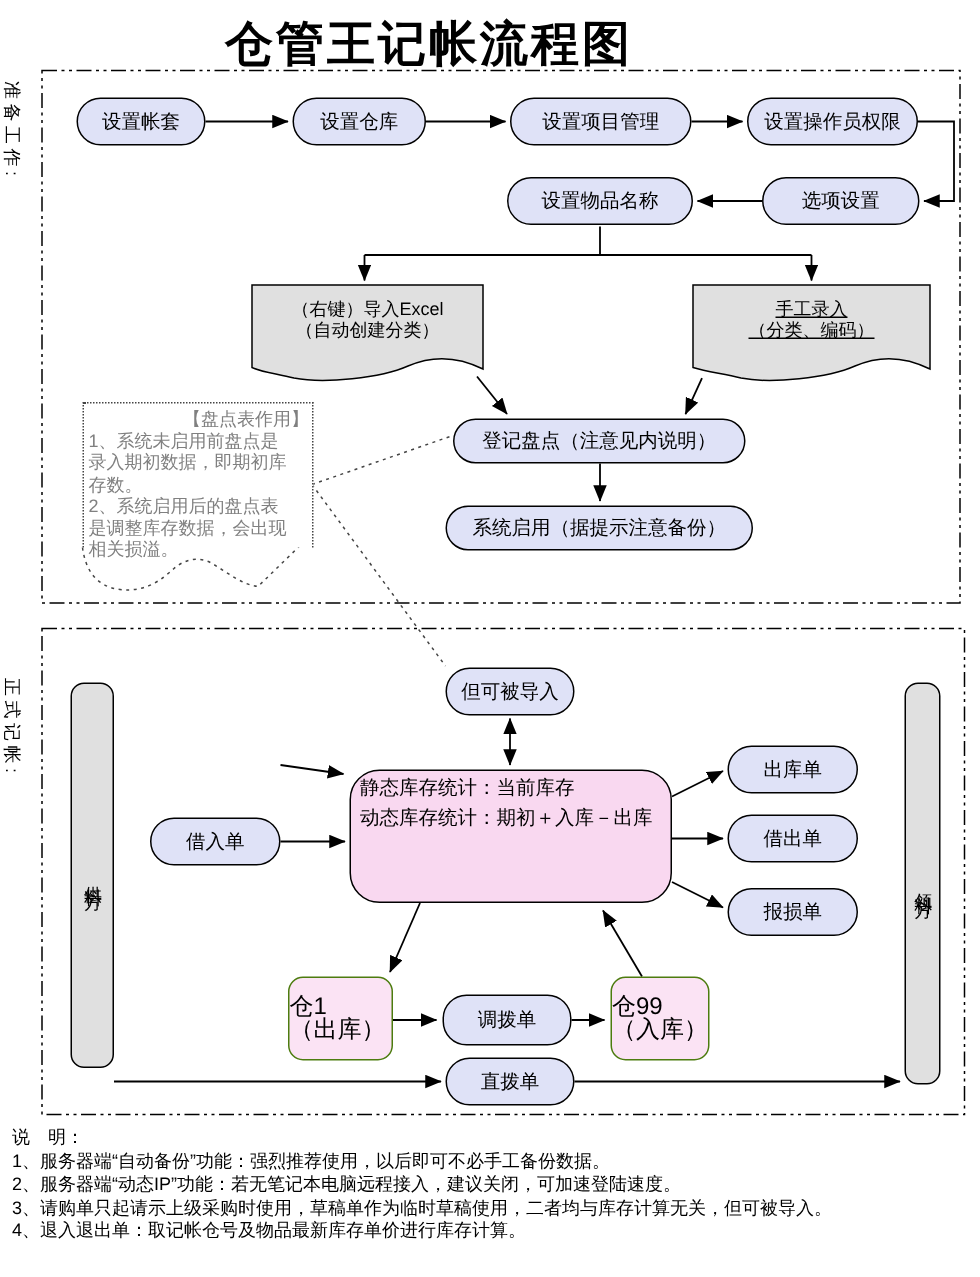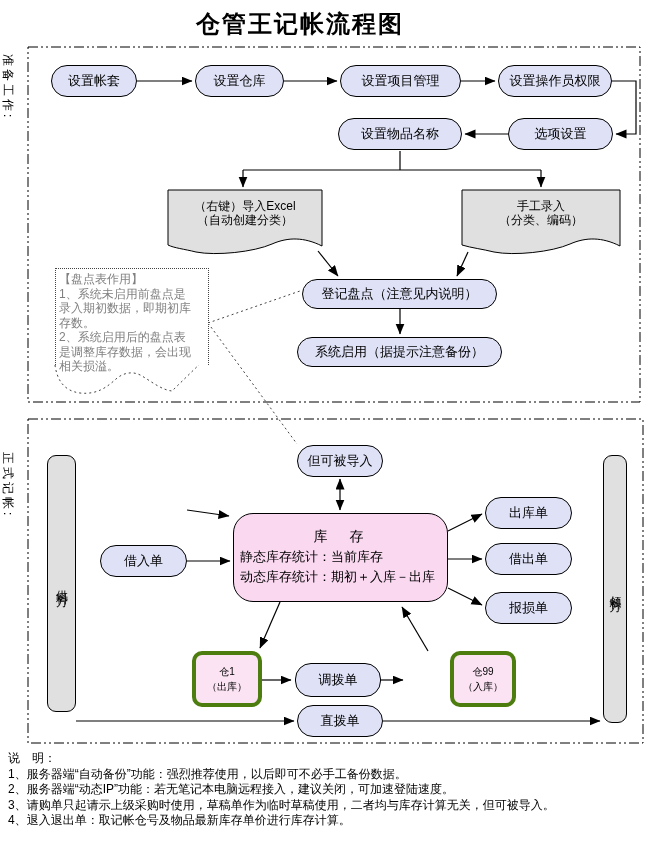--- a/index.html
+++ b/index.html
@@ -1,36 +1,36 @@
 <!DOCTYPE html>
 <html><head>
 <meta charset="utf-8">
 <style>
   html,body{margin:0;padding:0;background:#ffffff;}
   #stage{position:relative;width:653px;height:851px;background:#fff;overflow:hidden;
          font-family:"Liberation Sans","DejaVu Sans",sans-serif;color:#000;}
   #wires{position:absolute;left:0;top:0;z-index:1;pointer-events:none;}
   .abs{position:absolute;z-index:2;}
-  #title{left:150px;top:8px;width:300px;text-align:center;font-size:24px;font-weight:bold;
+  #title{left:150px;top:8px;width:300px;font-size:32px;font-weight:bold;
          font-family:Liberation Mono, monospace;letter-spacing:2px;}
   .vlabel{font-size:12px;letter-spacing:3px;transform:rotate(90deg);transform-origin:0 0;white-space:nowrap;}
   .node{display:flex;align-items:center;justify-content:center;text-align:center;
         background:#dfe2f7;border:1px solid #000;border-radius:16px;font-size:13px;box-sizing:border-box;}
   .docText{display:flex;flex-direction:column;align-items:center;text-align:center;font-size:12px;line-height:14px;}
   .bar{background:#e0e0e0;border:1px solid #000;border-radius:9px;box-sizing:border-box;
        display:flex;align-items:center;justify-content:center;}
   .bar span{writing-mode:vertical-lr;text-orientation:upright;font-size:12px;letter-spacing:2px;}
   #stock{background:#f9d8f0;border:1px solid #000;border-radius:20px;box-sizing:border-box;font-size:13px;}
   #stock .stock-title{text-align:center;margin-top:14px;letter-spacing:4px;font-size:14px;}
   #stock .stock-line{margin:2px 0 0 6px;font-size:13px;}
-  .wh{background:#fbe3f4;border:4px solid #4d7c0f;border-radius:10px;box-sizing:border-box;
-      display:flex;flex-direction:column;align-items:center;justify-content:center;font-size:10px;line-height:15px;}
+  .wh{background:#fbe3f4;border:1px solid #4d7c0f;border-radius:10px;box-sizing:border-box;
+      display:flex;flex-direction:column;align-items:flex-start;justify-content:center;font-size:16px;line-height:15px;}
   #note-box{border:1px dotted #444;border-bottom:none;color:#808080;font-size:12px;line-height:14.5px;
             padding:3px 2px 0 3px;box-sizing:border-box;background:#fff;}
-  #note-box .note-title{text-align:left;}
+  #note-box .note-title{text-align:right;}
   .notes{font-size:12px;line-height:15.5px;white-space:nowrap;}
 </style>
 </head>
 <body>
 
 <div id="stage">
 
   <svg id="wires" width="653" height="851" viewBox="0 0 653 851">
     <defs>
       <marker id="ah" markerUnits="userSpaceOnUse" markerWidth="12" markerHeight="10" refX="10.5" refY="4.5" orient="auto-start-reverse">
@@ -88,21 +88,21 @@
   <div class="abs node" style="left:340px;top:65px;width:121px;height:32px;">设置项目管理</div>
   <div class="abs node" style="left:498px;top:65px;width:114px;height:32px;">设置操作员权限</div>
 
   <div class="abs node" style="left:338px;top:118px;width:124px;height:32px;">设置物品名称</div>
   <div class="abs node" style="left:508px;top:118px;width:105px;height:32px;">选项设置</div>
 
   <div class="abs docText" style="left:168px;top:199px;width:154px;">
     <span>（右键）导入Excel</span>
     <span>（自动创建分类）</span>
   </div>
-  <div class="abs docText" style="left:462px;top:199px;width:158px;">
+  <div class="abs docText" style="left:462px;top:199px;width:158px;text-decoration:underline;">
     <span>手工录入</span>
     <span>（分类、编码）</span>
   </div>
 
   <div class="abs node" style="left:302px;top:279px;width:195px;height:30px;">登记盘点（注意见内说明）</div>
   <div class="abs node" style="left:297px;top:337px;width:205px;height:30px;">系统启用（据提示注意备份）</div>
 
   <div id="note-box" class="abs" style="left:55px;top:268px;width:154px;height:97px;">
     <div class="note-title">【盘点表作用】</div>
     <div>1、系统未启用前盘点是</div>
@@ -118,35 +118,34 @@
   <div class="abs bar" style="left:47px;top:455px;width:29px;height:257px;">
     <span>供料方</span>
   </div>
   <div class="abs bar" style="left:603px;top:455px;width:24px;height:268px;">
     <span>领料方</span>
   </div>
 
   <div class="abs node" style="left:100px;top:545px;width:87px;height:32px;">借入单</div>
 
   <div id="stock" class="abs" style="left:233px;top:513px;width:215px;height:89px;">
-    <div class="stock-title">库　存</div>
     <div class="stock-line">静态库存统计：当前库存</div>
     <div class="stock-line">动态库存统计：期初＋入库－出库</div>
   </div>
 
   <div class="abs node" style="left:485px;top:497px;width:87px;height:32px;">出库单</div>
   <div class="abs node" style="left:485px;top:543px;width:87px;height:32px;">借出单</div>
   <div class="abs node" style="left:485px;top:592px;width:87px;height:32px;">报损单</div>
 
   <div class="abs wh" style="left:192px;top:651px;width:70px;height:56px;">
     <span>仓1</span>
     <span>（出库）</span>
   </div>
   <div class="abs node" style="left:295px;top:663px;width:86px;height:34px;">调拨单</div>
-  <div class="abs wh" style="left:407px;top:651px;width:66px;height:56px;margin-left:43px;">
+  <div class="abs wh" style="left:407px;top:651px;width:66px;height:56px;">
     <span>仓99</span>
     <span>（入库）</span>
   </div>
 
   <div class="abs node" style="left:297px;top:705px;width:86px;height:32px;">直拨单</div>
 
   <div class="abs notes" style="left:8px;top:751px;width:645px;">
     <div>说　明：</div>
     <div>1、服务器端“自动备份”功能：强烈推荐使用，以后即可不必手工备份数据。</div>
     <div>2、服务器端“动态IP”功能：若无笔记本电脑远程接入，建议关闭，可加速登陆速度。</div>

